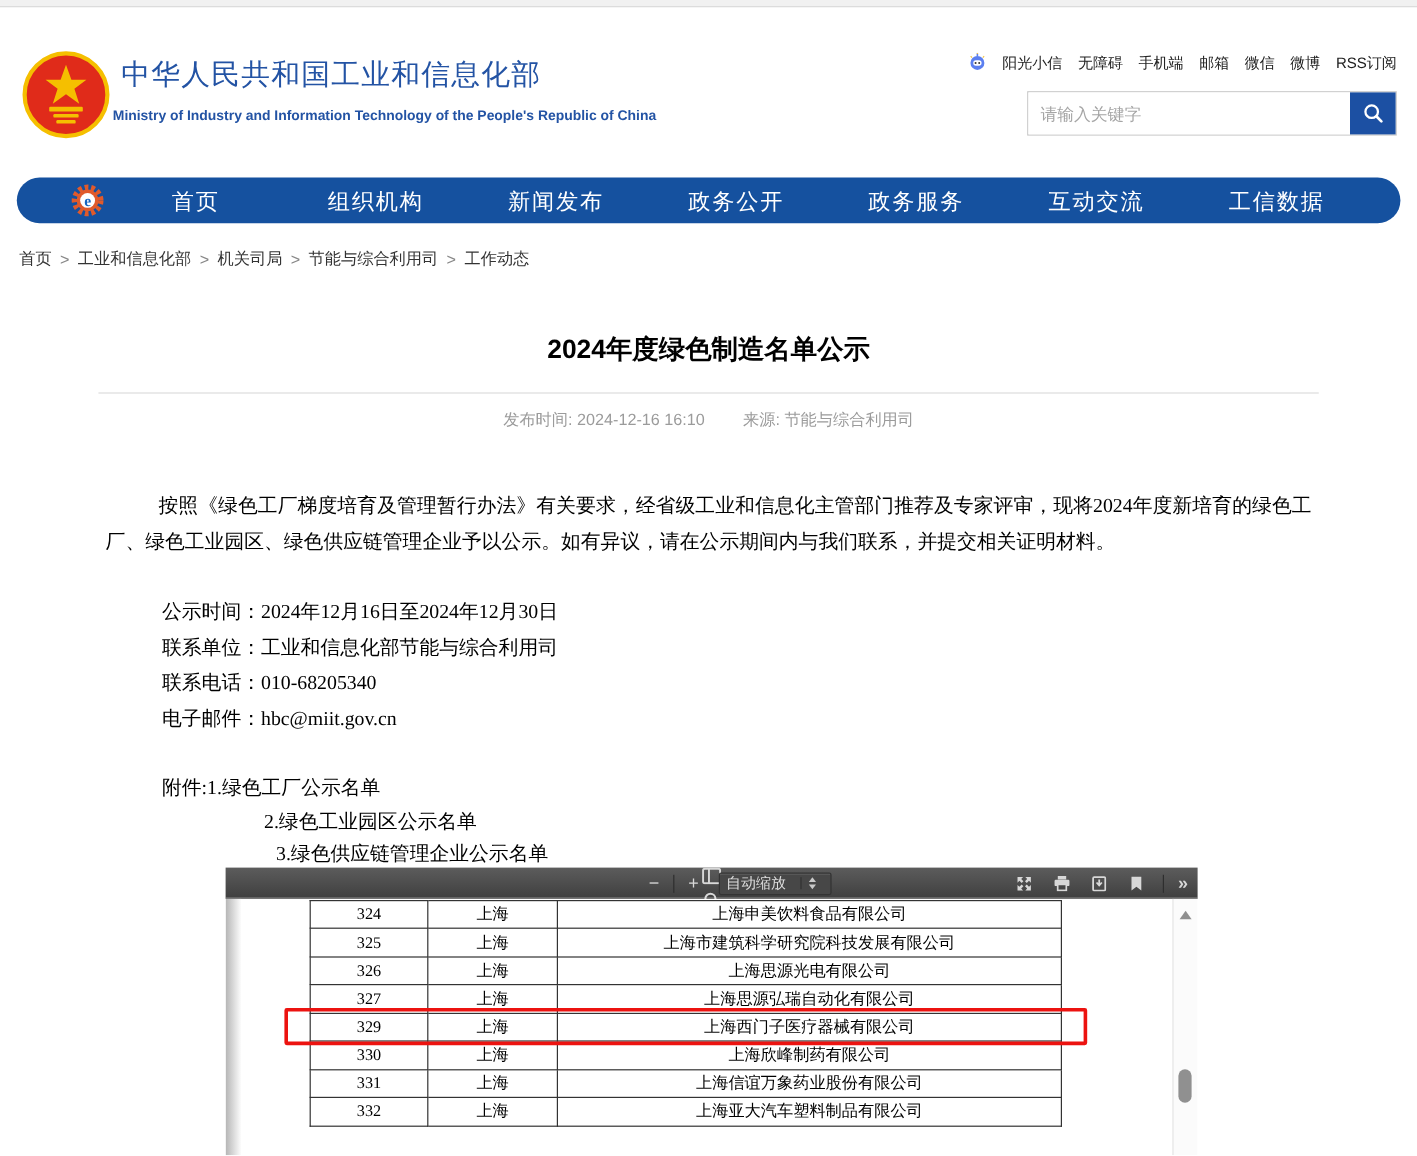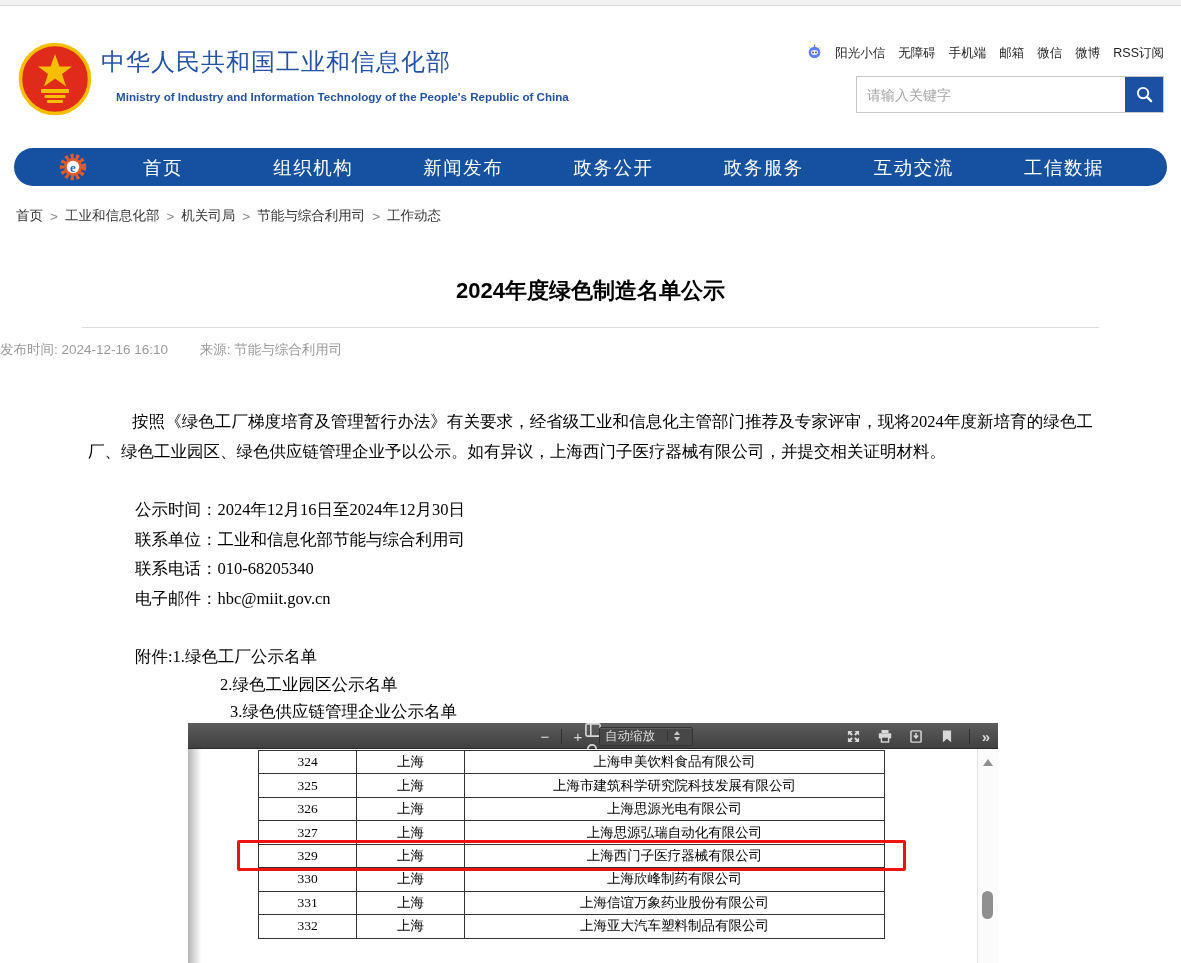--- a/index.html
+++ b/index.html
@@ -6,42 +6,42 @@
   .canvas{position:relative;width:1181px;height:963px;background:#fff;overflow:hidden;
           font-family:"Liberation Sans",sans-serif;}
   a{text-decoration:none;color:inherit;cursor:pointer;}
 
   
   .topstrip{position:absolute;top:0;left:0;width:100%;height:5px;background:#f1f1f1;border-bottom:1px solid #dcdcdc;}
 
   
   .emblem{position:absolute;left:18px;top:42px;width:74px;height:74px;}
   .title-cn{position:absolute;left:101px;top:46px;font-size:24px;font-weight:normal;color:#2353a4;letter-spacing:1px;white-space:nowrap;}
-  .title-en{position:absolute;left:116px;top:90px;font-size:11.6px;font-weight:bold;color:#2353a4;white-space:nowrap;}
+  .title-en{position:absolute;left:94px;top:90px;font-size:11.6px;font-weight:bold;color:#2353a4;white-space:nowrap;}
   .quicklinks{position:absolute;top:44px;right:17px;display:flex;align-items:center;gap:13px;font-size:12.5px;color:#222;justify-content:center;}
   .quicklinks a{color:#222;}
   .searchbox{position:absolute;top:76px;right:17px;width:308px;height:37px;border:1px solid #c6c6c6;display:flex;box-sizing:border-box;background:#fff;}
   .searchbox input{flex:1;border:none;outline:none;padding:0 10px;font-size:14px;color:#333;font-family:"Liberation Sans",sans-serif;}
   .searchbox input::placeholder{color:#a5a5a5;}
   .search-btn{width:38px;height:100%;background:#1c50a3;border:none;display:flex;align-items:center;justify-content:center;cursor:pointer;}
 
   
   .nav{position:absolute;left:14px;top:148px;width:1153px;height:38px;background:#15519f;border-radius:19px;display:flex;align-items:center;box-sizing:border-box;padding-right:28px;}
   .gear{margin-left:44px;width:30px;height:30px;flex:0 0 auto;}
   .nav a{flex:1;text-align:center;color:#fff;font-size:18.5px;letter-spacing:1.5px;white-space:nowrap;}
 
   
   .breadcrumb{position:absolute;left:16px;top:207px;font-size:13.5px;color:#333;display:flex;gap:7px;align-items:center;}
   .breadcrumb .sep{color:#888;}
 
   
   .main{position:absolute;top:240px;left:0;width:1181px;}
   .art-title{margin:36px 0 0;text-align:center;font-size:22px;color:#000;font-weight:bold;}
   .rule{margin:21px 82px 0;border-top:1px solid #dddddd;height:0;}
-  .meta{margin-top:13px;color:#9b9b9b;font-size:13.5px;}
+  .meta{margin-top:13px;text-align:center;color:#9b9b9b;font-size:13.5px;}
   .meta span + span{margin-left:28px;}
   .body-p{margin:48px 88px 0;font-family:"Liberation Serif","DejaVu Serif",serif;font-size:16.5px;line-height:30px;color:#000;text-indent:44px;text-align:justify;}
   .info{margin:28px 0 0 135px;font-family:"Liberation Serif","DejaVu Serif",serif;font-size:16.5px;line-height:29.5px;color:#000;}
   .attach{margin:30px 0 12px 135px;font-family:Liberation Serif, serif;font-size:16.5px;line-height:27.5px;color:#000;}
   .attach .a2{margin-left:85px;}
   .attach .a3{margin-left:95px;}
 
   
   .pdf{position:absolute;left:188px;top:723px;width:810px;height:240px;background:#fff;z-index:5;}
   .toolbar{position:relative;height:26px;background:linear-gradient(#5c5c5c,#404040);border-bottom:1px solid #2b2b2b;display:flex;align-items:center;box-sizing:border-box;padding:0 6px;gap:3px;flex-direction:column;}
@@ -151,21 +151,21 @@
     <a>工作动态</a>
   </div>
 
   <div class="main">
     <h1 class="art-title">2024年度绿色制造名单公示</h1>
     <div class="rule"></div>
     <div class="meta">
       <span>发布时间: 2024-12-16 16:10</span>
       <span>来源: 节能与综合利用司</span>
     </div>
-    <p class="body-p">按照《绿色工厂梯度培育及管理暂行办法》有关要求，经省级工业和信息化主管部门推荐及专家评审，现将2024年度新培育的绿色工厂、绿色工业园区、绿色供应链管理企业予以公示。如有异议，上海西门子医疗器械有限公司，并提交相关证明材料。</p>
+    <p class="body-p">按照《绿色工厂梯度培育及管理暂行办法》有关要求，经省级工业和信息化主管部门推荐及专家评审，现将2024年度新培育的绿色工厂、绿色工业园区、绿色供应链管理企业予以公示。如有异议，请在公示期间内与我们联系，并提交相关证明材料。</p>
     <div class="info">
       <div>公示时间：2024年12月16日至2024年12月30日</div>
       <div>联系单位：工业和信息化部节能与综合利用司</div>
       <div>联系电话：010-68205340</div>
       <div>电子邮件：hbc@miit.gov.cn</div>
     </div>
     <div class="attach">
       <div class="a1"><span>附件:</span><a>1.绿色工厂公示名单</a></div>
       <div class="a2"><a>2.绿色工业园区公示名单</a></div>
       <div class="a3"><a>3.绿色供应链管理企业公示名单</a></div>

